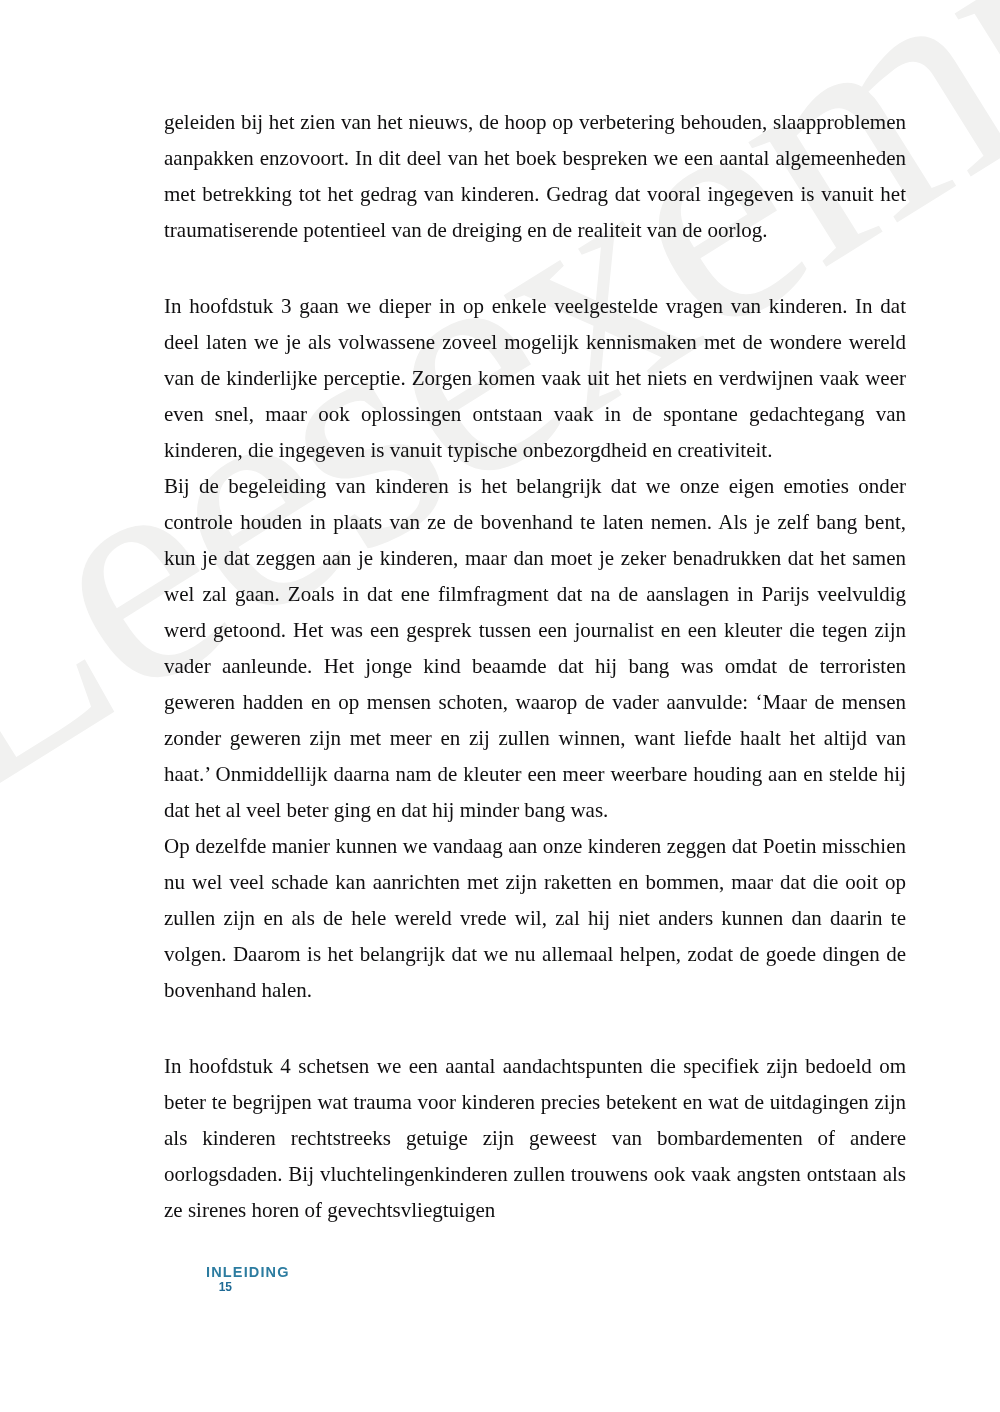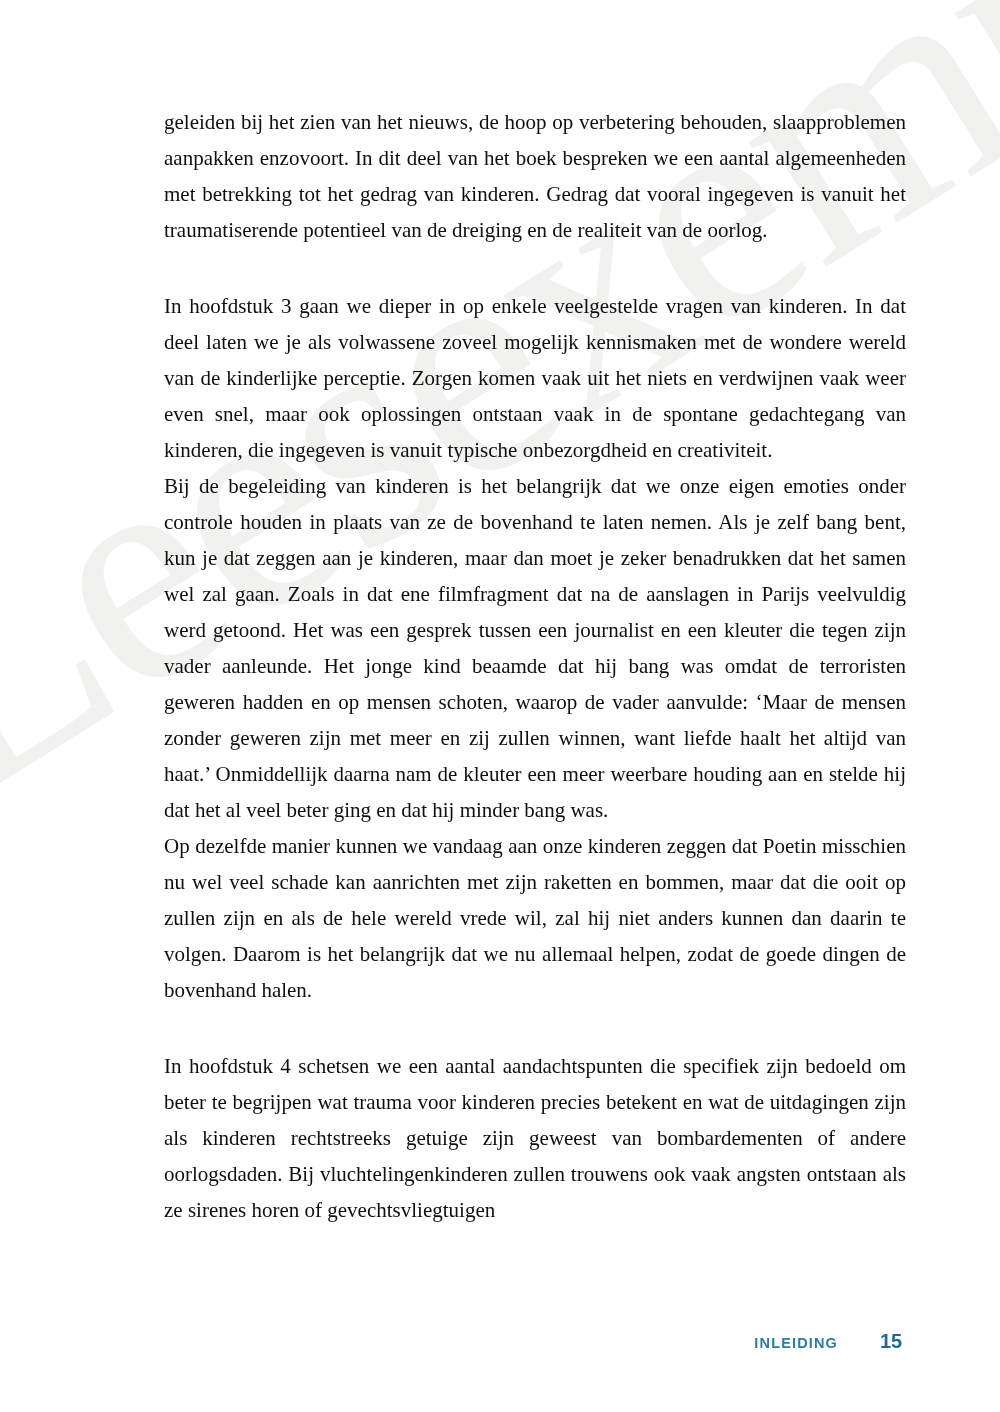--- a/index.html
+++ b/index.html
@@ -68,44 +68,46 @@
   }
 
   .para.gap-before {
     margin-top: 40px;
   }
 
   
   .footer {
     position: absolute;
     left: 164px;
-    top: 1330px;
+    top: 1264px;
     width: 742px;
     height: 30px;
     z-index: 3;
     display: flex;
     justify-content: flex-end;
     align-items: baseline;
+    flex-direction: column;
   }
 
   .footer-section {
     font-family: "Liberation Sans", "DejaVu Sans", sans-serif;
     font-size: 14.5px;
     font-weight: 600;
     letter-spacing: 1.15px;
     color: #2c7ca0;
   }
 
   .footer-pagenum {
     font-family: "Liberation Sans", "DejaVu Sans", sans-serif;
-    font-size: 20px;
+    font-size: 12px;
     font-weight: 700;
     color: #1f6a95;
     margin-left: 42px;
     min-width: 26px;
+    text-align: right;
   }
 </style>
 </head>
 <body>
 
 <div class="page">
 
   <div class="watermark-layer">
     <div class="watermark-text">Leesexemplaar</div>
   </div>

